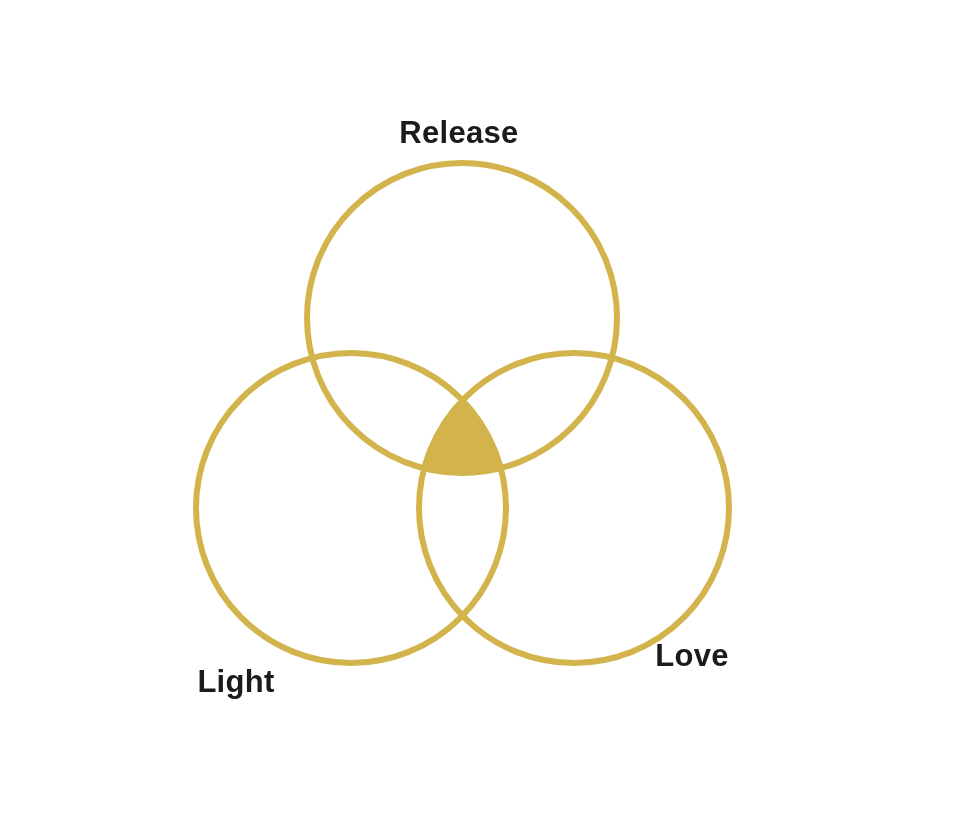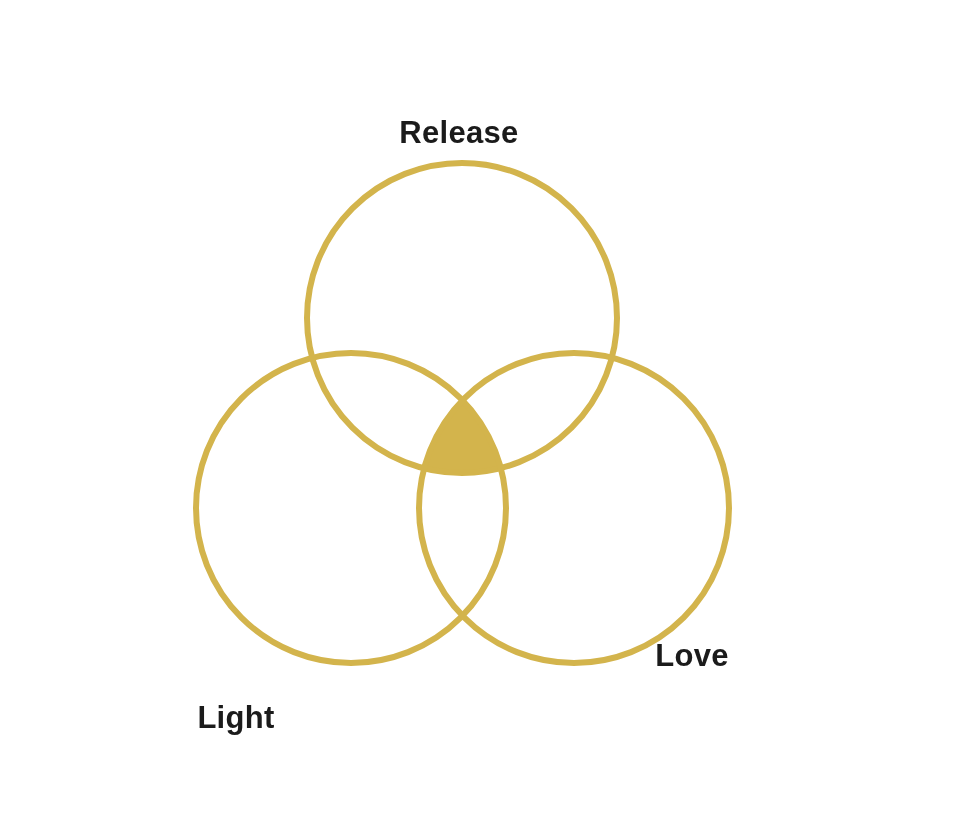--- a/index.html
+++ b/index.html
@@ -28,21 +28,21 @@
   .circle-label {
     position: absolute;
     transform: translate(-50%, -50%);
     font-weight: 700;
     font-size: 31px;
     color: #1b1b1b;
     white-space: nowrap;
     letter-spacing: 0.3px;
   }
   .label-release { left: 459px; top: 133px; }
-  .label-light   { left: 236px; top: 718px; }
+  .label-light   { left: 236px; top: 682px; }
   .label-love    { left: 692px; top: 656px; }
 </style>
 </head>
 <body>
 
 <div class="canvas">
 
   <svg class="venn-svg" width="960" height="813" viewBox="0 0 960 813">
 
     <path d="M 462.5 400.3

